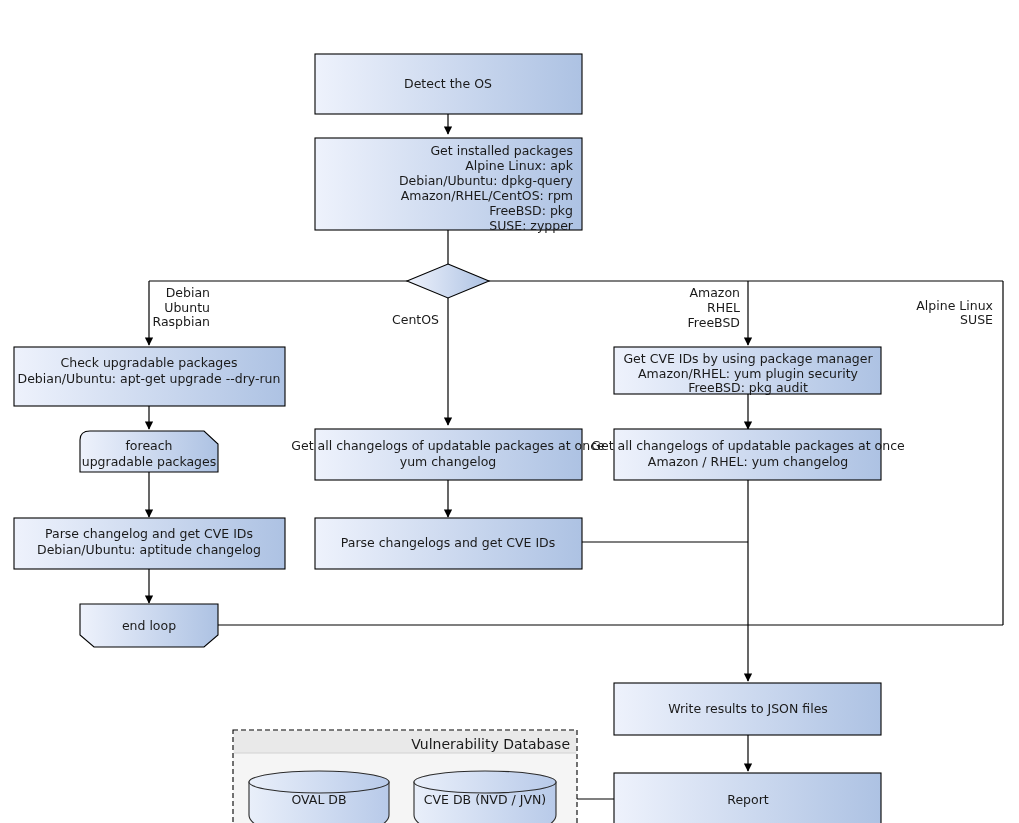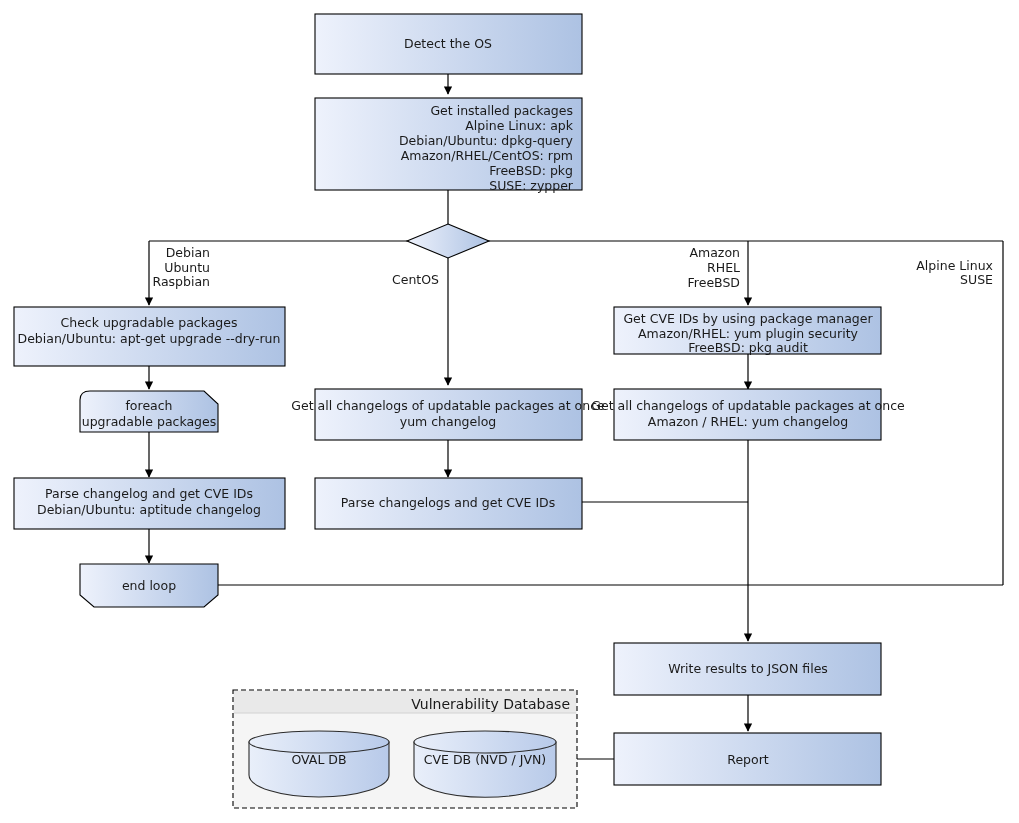--- a/index.html
+++ b/index.html
@@ -10,20 +10,21 @@
   body {
     width: 1019px;
     height: 823px;
     overflow: hidden;
     font-family: "DejaVu Sans", sans-serif;
   }
   #flow-root {
     position: relative;
     width: 1019px;
     height: 669px;
+    margin-top: 40px;
   }
   svg.flowchart {
     display: block;
     width: 1019px;
     height: 823px;
   }
   text {
     font-family: "DejaVu Sans", sans-serif;
     fill: #1a1a1a;
   }

